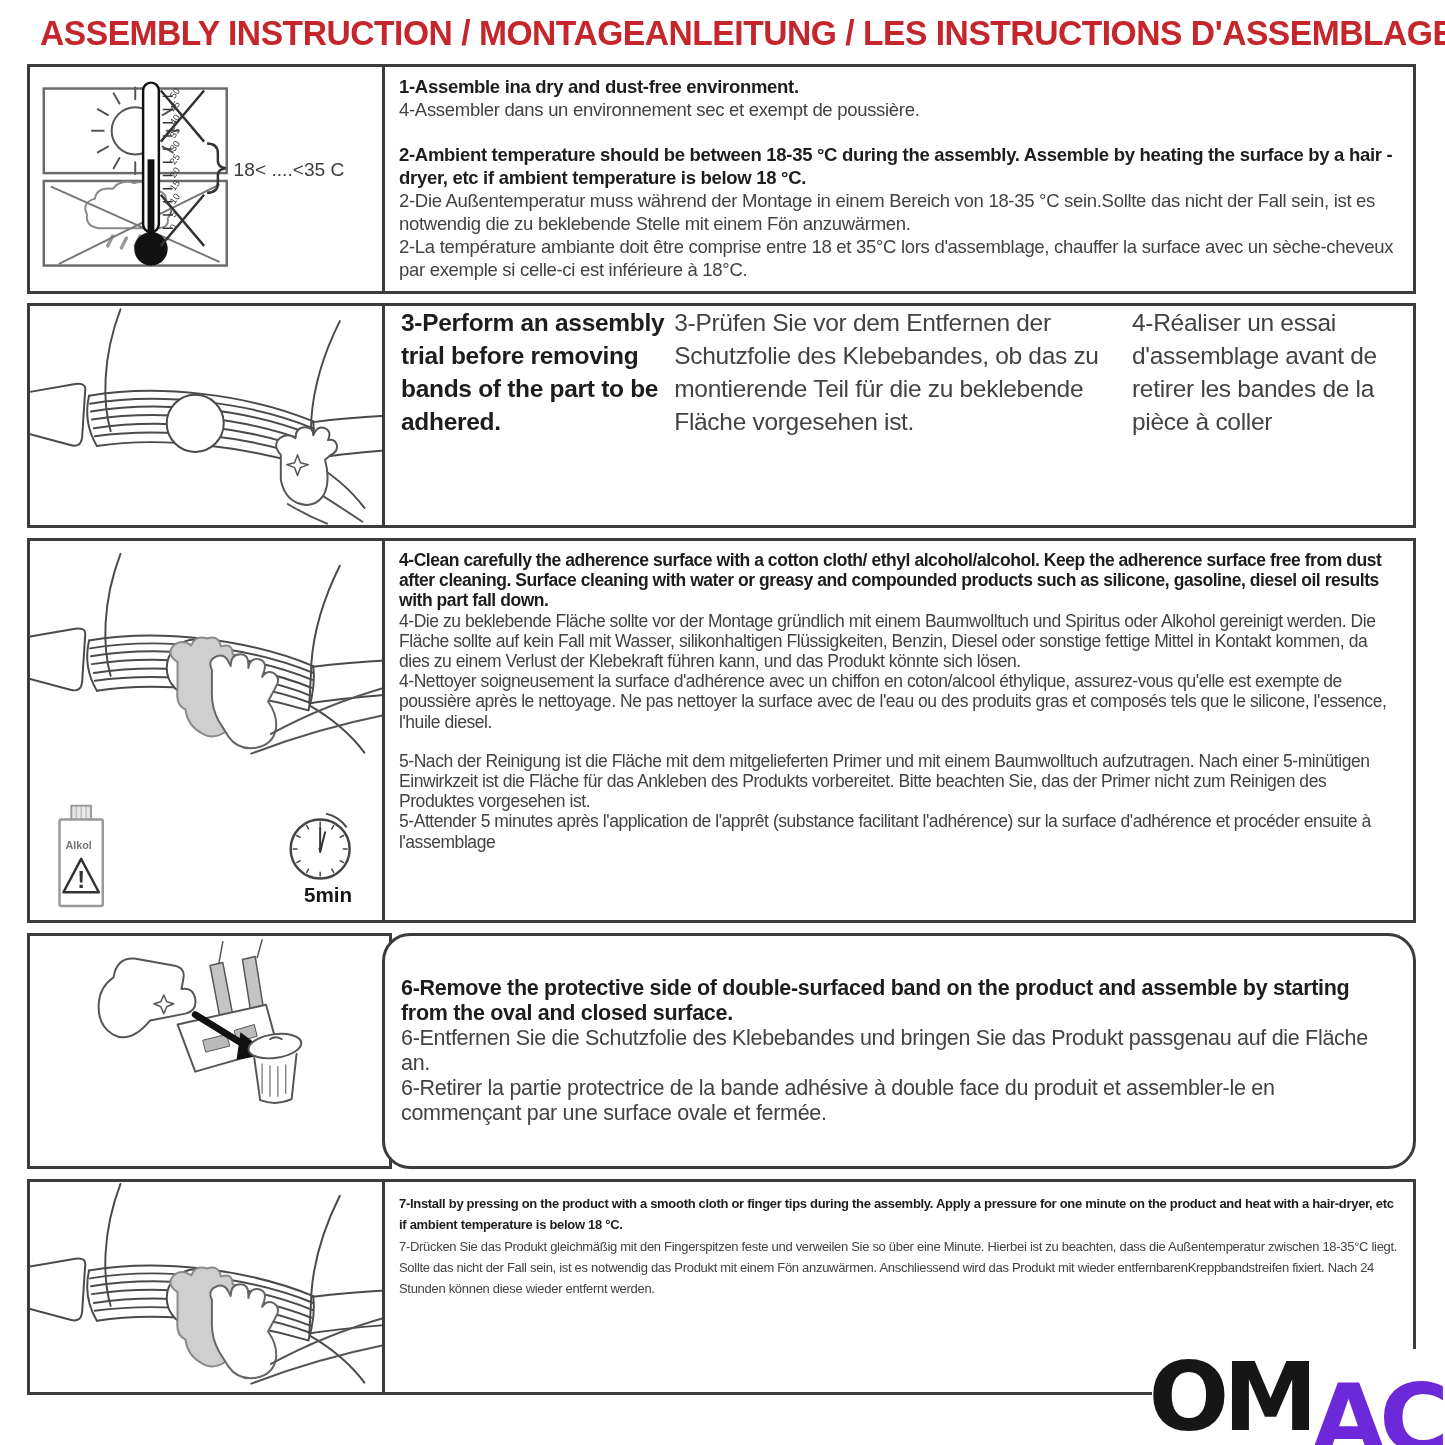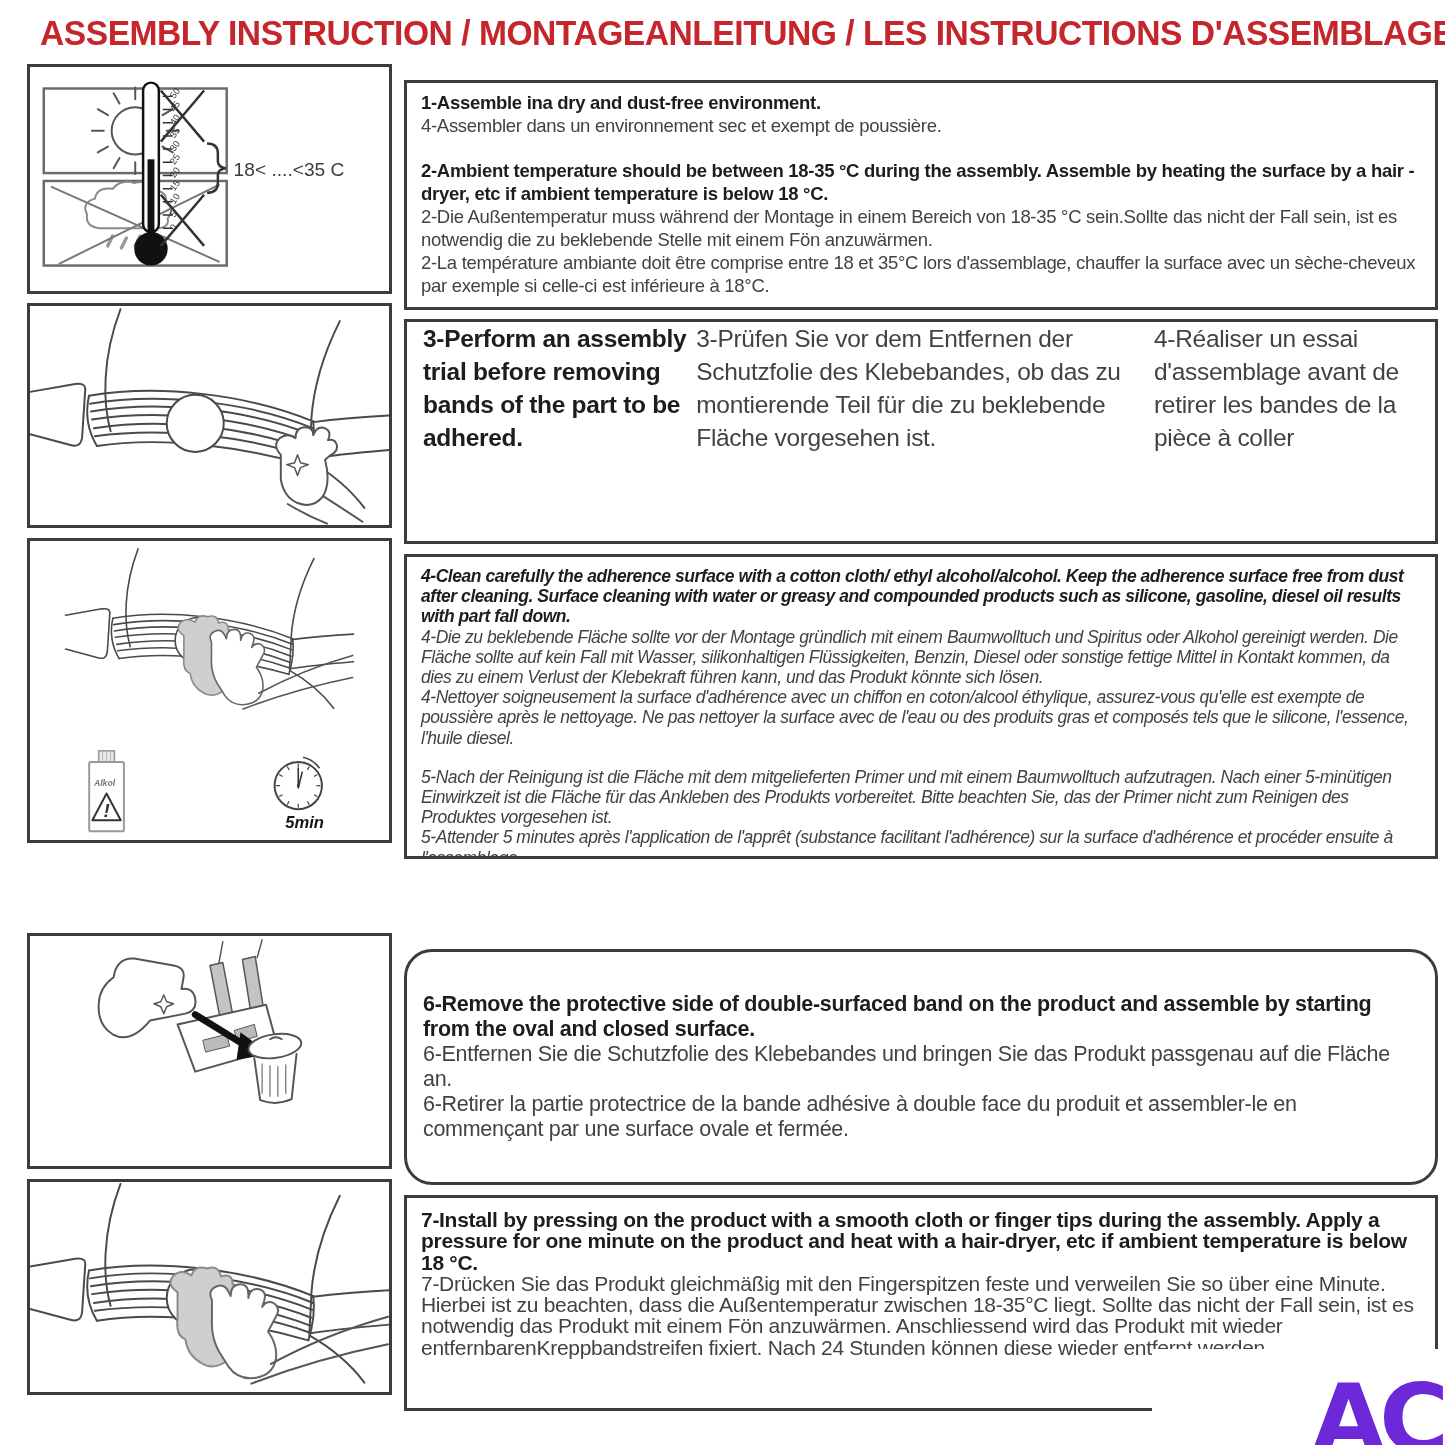--- a/index.html
+++ b/index.html
@@ -8,38 +8,38 @@
     width:1445px; height:1445px; position:relative;
     font-family:"Liberation Sans", sans-serif; color:#424242;
   }
   .page-title {
     position:absolute; left:40px; top:13px; white-space:nowrap;
     font-size:35px; font-weight:bold; letter-spacing:-0.5px;
     color:#c4262c; transform:scaleX(0.96); transform-origin:left center;
   }
   .panel { position:absolute; background:#fff; border:3px solid #3c3c3c; overflow:hidden; }
   .fig { left:27px; width:365px; }
-  .txt { left:404px; width:1034px;margin-top:16px; }
+  .txt { left:382px; width:1034px; }
   .r1 { top:64px;  height:230px; }
   .r2 { top:303px; height:225px; }
-  .r3 { top:538px; height:305px;font-style:italic; }
+  .r3 { top:538px; height:385px; }
   .r4 { top:933px; height:236px; }
   .r5 { top:1179px; height:216px; }
   .fig svg { display:block; width:100%; height:100%; }
   .txt p { margin:0; }
   .txt .b { font-weight:bold; color:#1d1d1d; }
   .r1t { font-size:18.5px; line-height:23px; padding:8px 14px 0 14px; letter-spacing:-0.3px; }
   .r1t .para + .para { margin-top:22px; }
   .r2t { font-size:24.5px; line-height:33px; padding:0 16px; letter-spacing:-0.3px;
          display:flex; flex-direction:row; justify-content:center; }
   .r3t { font-size:17.5px; line-height:20.2px; padding:9px 14px 0 14px; letter-spacing:-0.45px; }
   .r3t .para + .para { margin-top:19px; }
   .r4t { font-size:21.5px; line-height:25px; padding:0 16px; letter-spacing:-0.3px;
          display:flex; flex-direction:column; justify-content:center;border-radius:28px; }
-  .r5t { font-size:21px; line-height:21.3px; padding:11px 14px 13px 14px; letter-spacing:-0.3px; }
+  .r5t { font-size:13px; line-height:21.3px; padding:11px 14px 13px 14px; letter-spacing:-0.3px; }
   .brand-logo {
     position:absolute; left:1152px; top:1349px; width:293px; height:96px;
     background:#fff; display:flex; align-items:center; justify-content:flex-end;
     font-family:"DejaVu Sans", sans-serif; font-weight:bold; font-size:95px;
     letter-spacing:-6px; line-height:1; z-index:5; padding-right:2px;
   }
   .brand-logo .lg-black { color:#161616; }
   .brand-logo .lg-red { color:#6d28d9;margin-top:44px; }
   .defs-holder { position:absolute; width:0; height:0; overflow:hidden; }
 </style>
@@ -225,14 +225,15 @@
     <use href="#car-base" xlink:href="#car-base"></use>
     <use href="#hand-cloth" xlink:href="#hand-cloth"></use>
   </svg>
 </div>
 <div class="panel txt r5 r5t">
   <p class="b">7-Install by pressing on the product with a smooth cloth or finger tips during the assembly. Apply a pressure for one minute on the product and heat with a hair-dryer, etc if ambient temperature is below 18 °C.</p>
   <p>7-Drücken Sie das Produkt gleichmäßig mit den Fingerspitzen feste und verweilen Sie so über eine Minute. Hierbei ist zu beachten, dass die Außentemperatur zwischen 18-35°C liegt. Sollte das nicht der Fall sein, ist es notwendig das Produkt mit einem Fön anzuwärmen. Anschliessend wird das Produkt mit wieder entfernbarenKreppbandstreifen fixiert. Nach 24 Stunden können diese wieder entfernt werden.</p>
 </div>
 
 <div class="brand-logo">
+  <span class="lg-black">OM</span>
     <span class="lg-red">AC</span>
 </div>
 
 </body></html>

